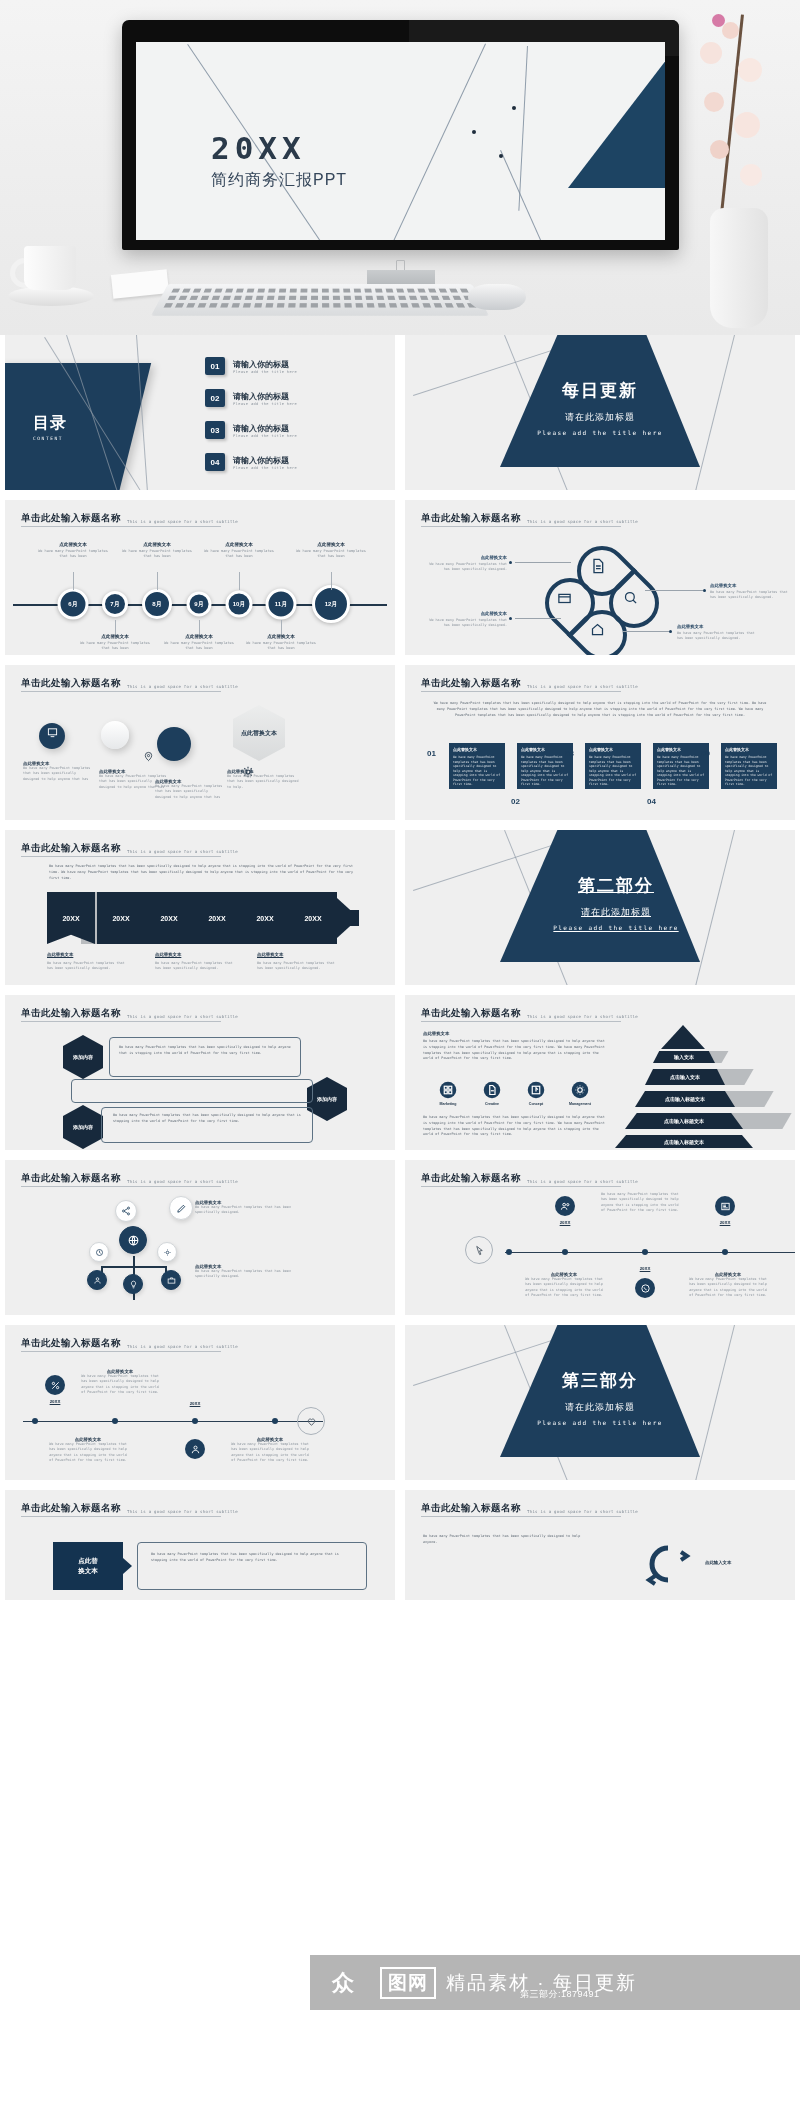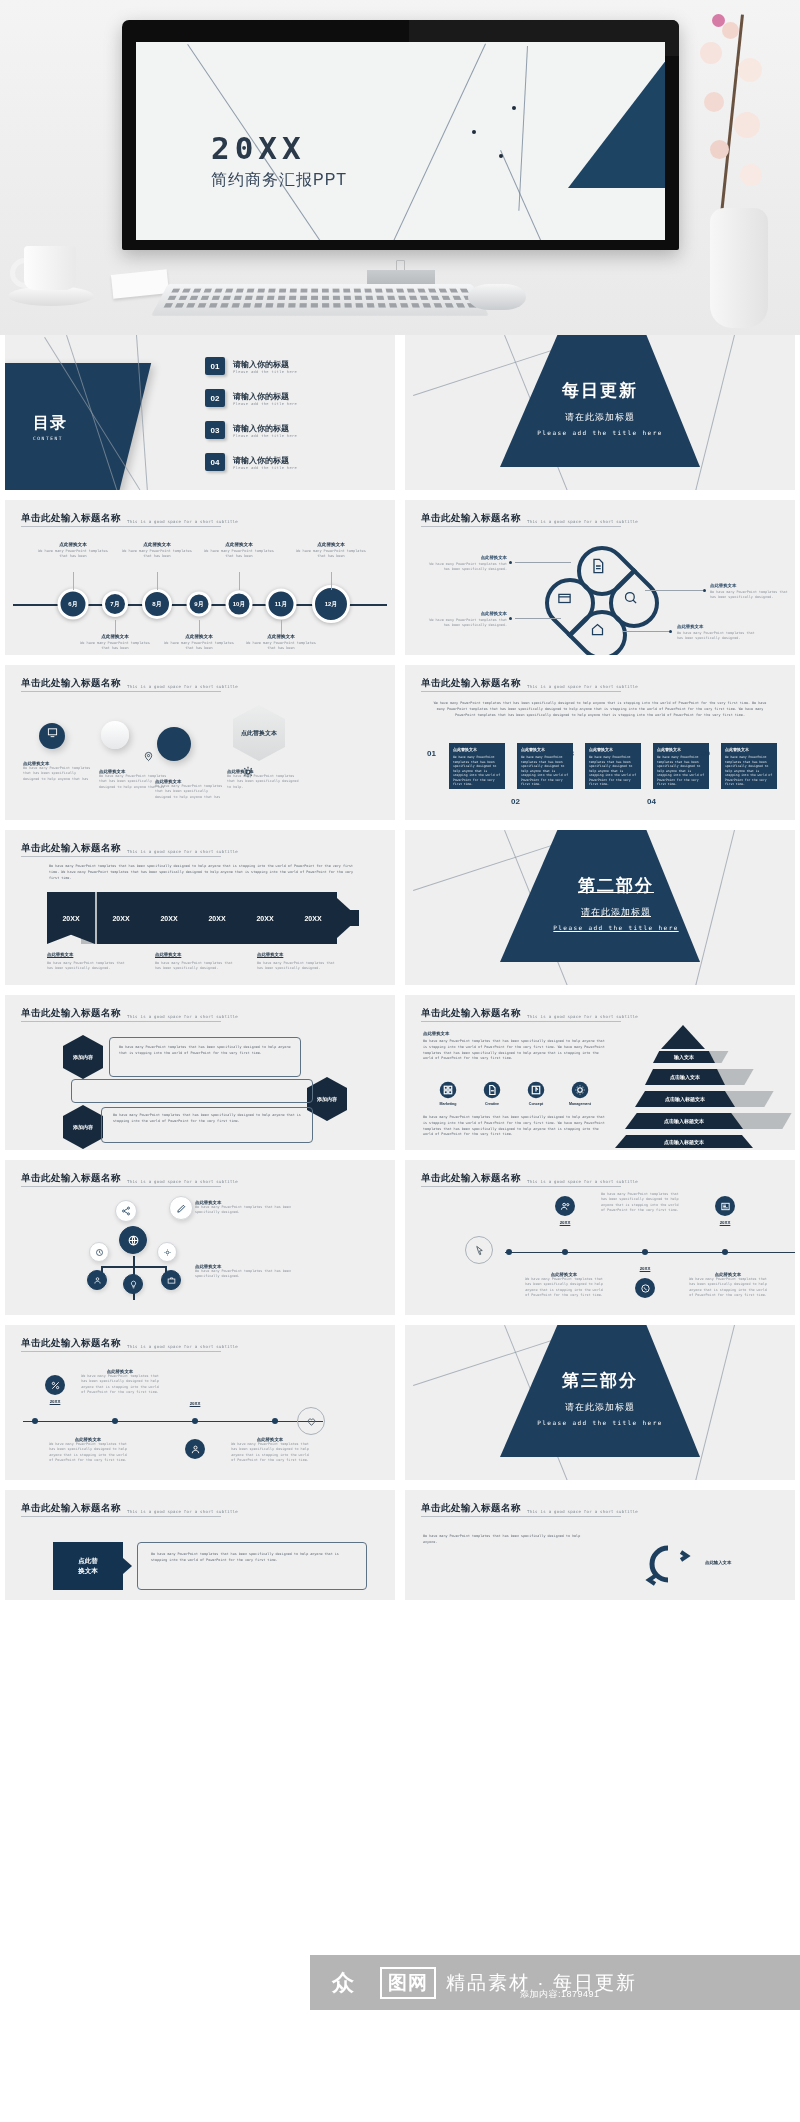--- a/index.html
+++ b/index.html
@@ -790,16 +790,16 @@
         <div class="bsm" style="position:absolute;left:300px;top:70px;">点此输入文本</div>
       </div>
     </div>
 
   </div>
 
   <div class="wm">
     <div class="wm-z">众</div>
     <div class="wm-logo">图网</div>
     <div class="wm-main">精品素材 · 每日更新</div>
-    <div class="wm-sub">添加内容:1879491</div>
+    <div class="wm-sub">第三部分:1879491</div>
   </div>
 
 </div>
 
 </body></html>

